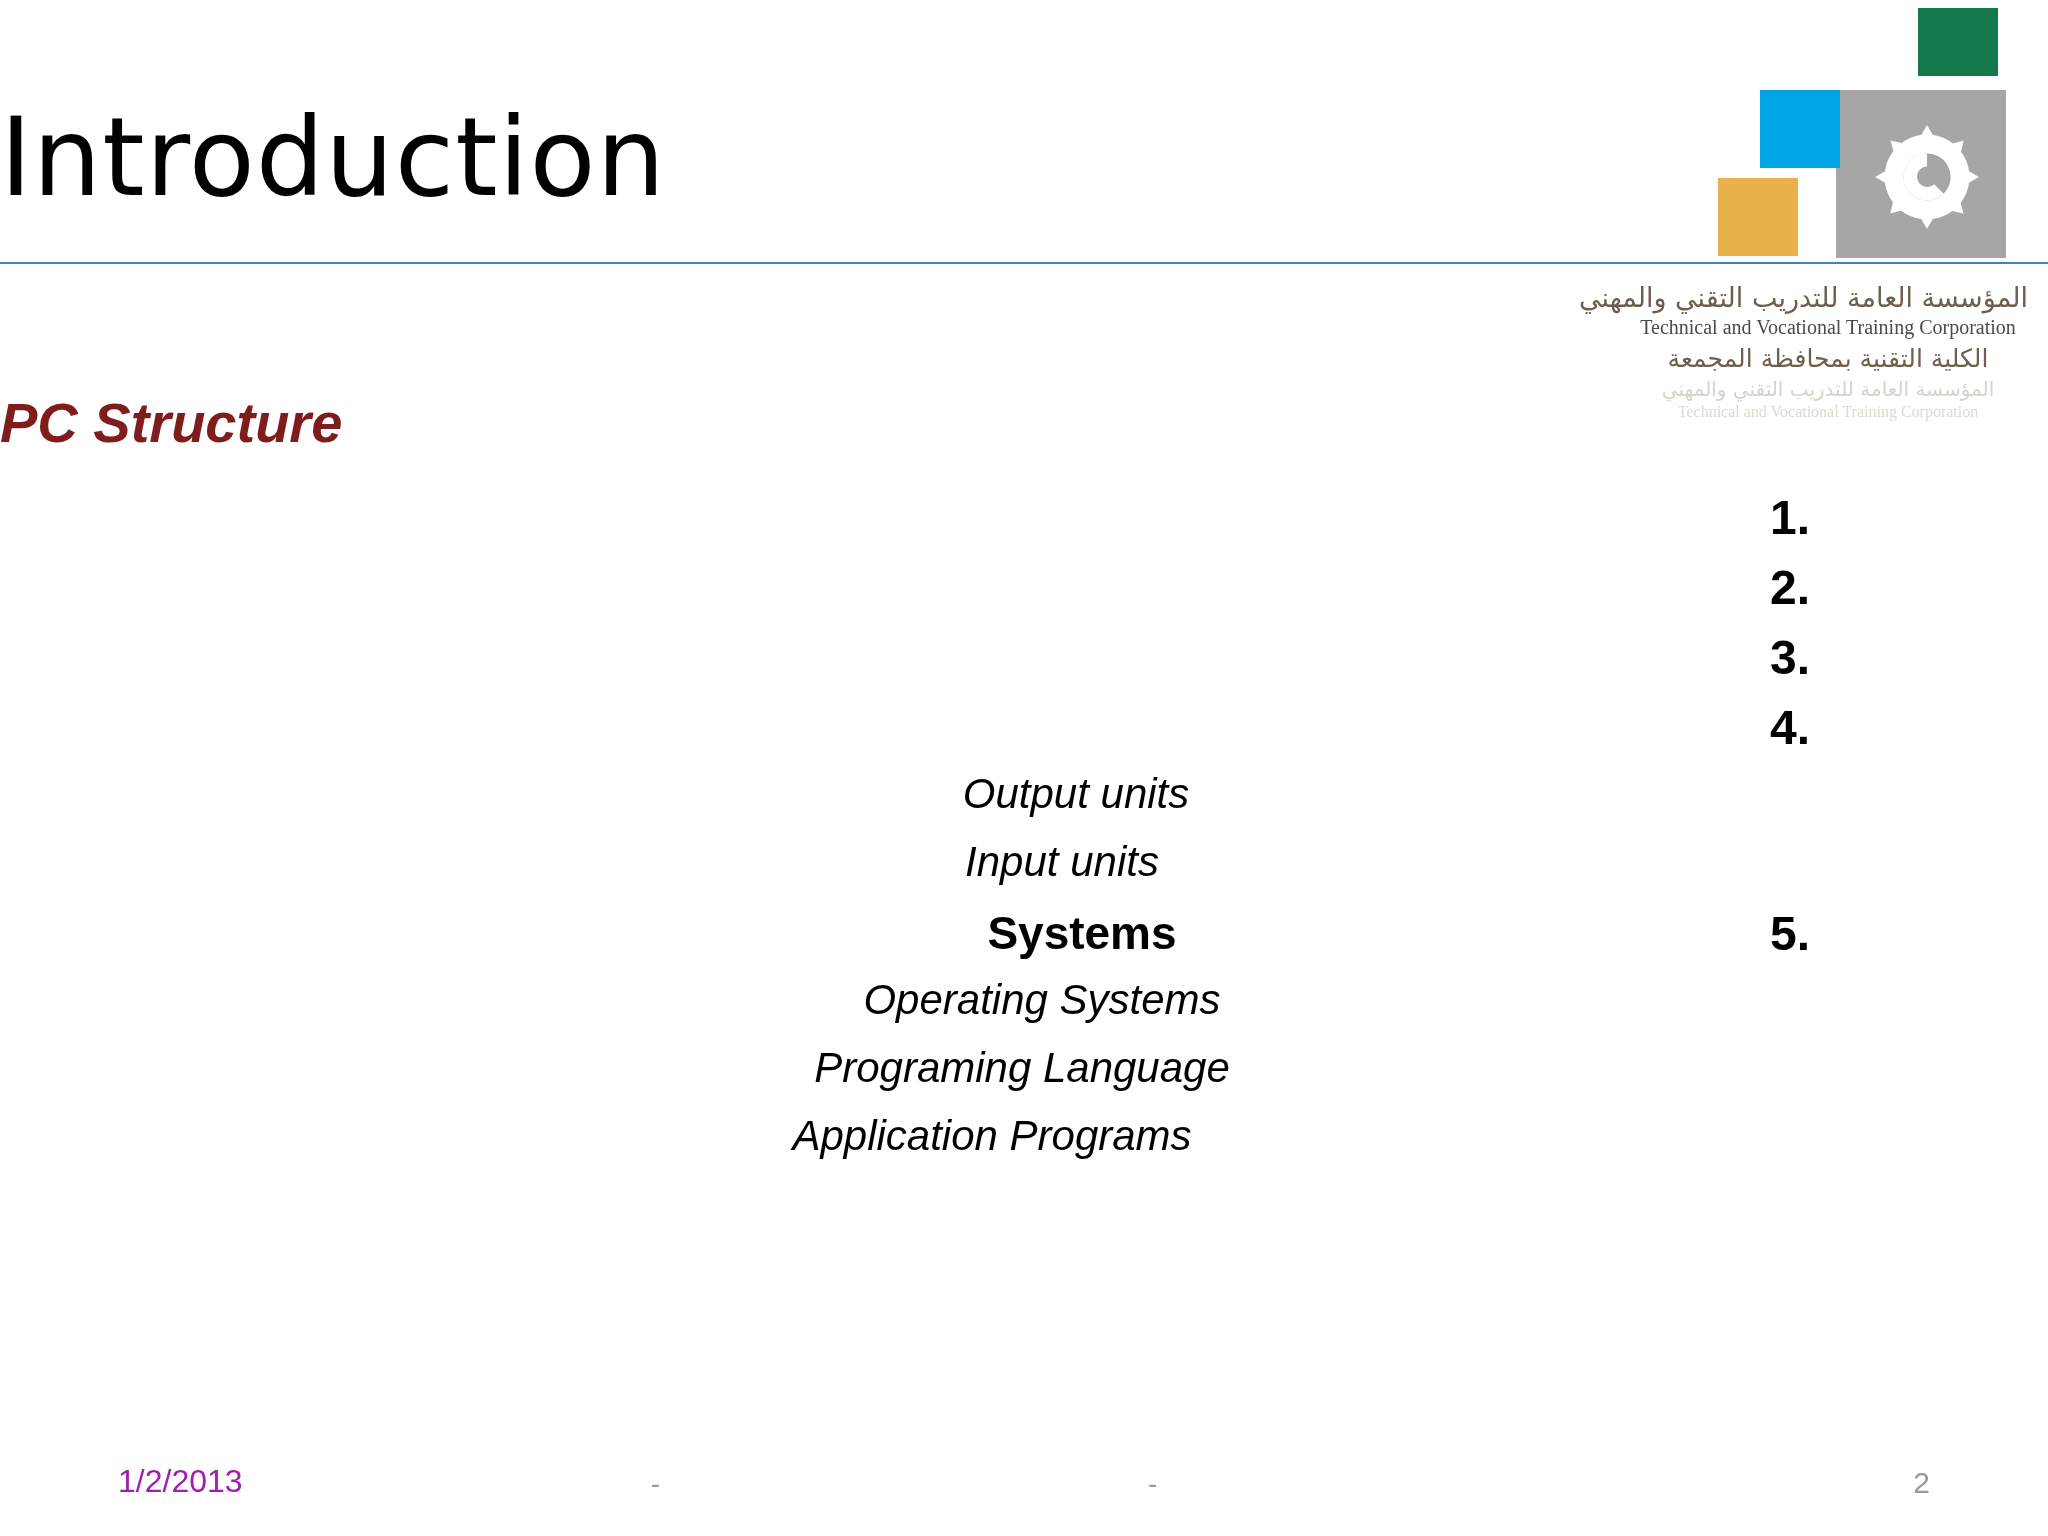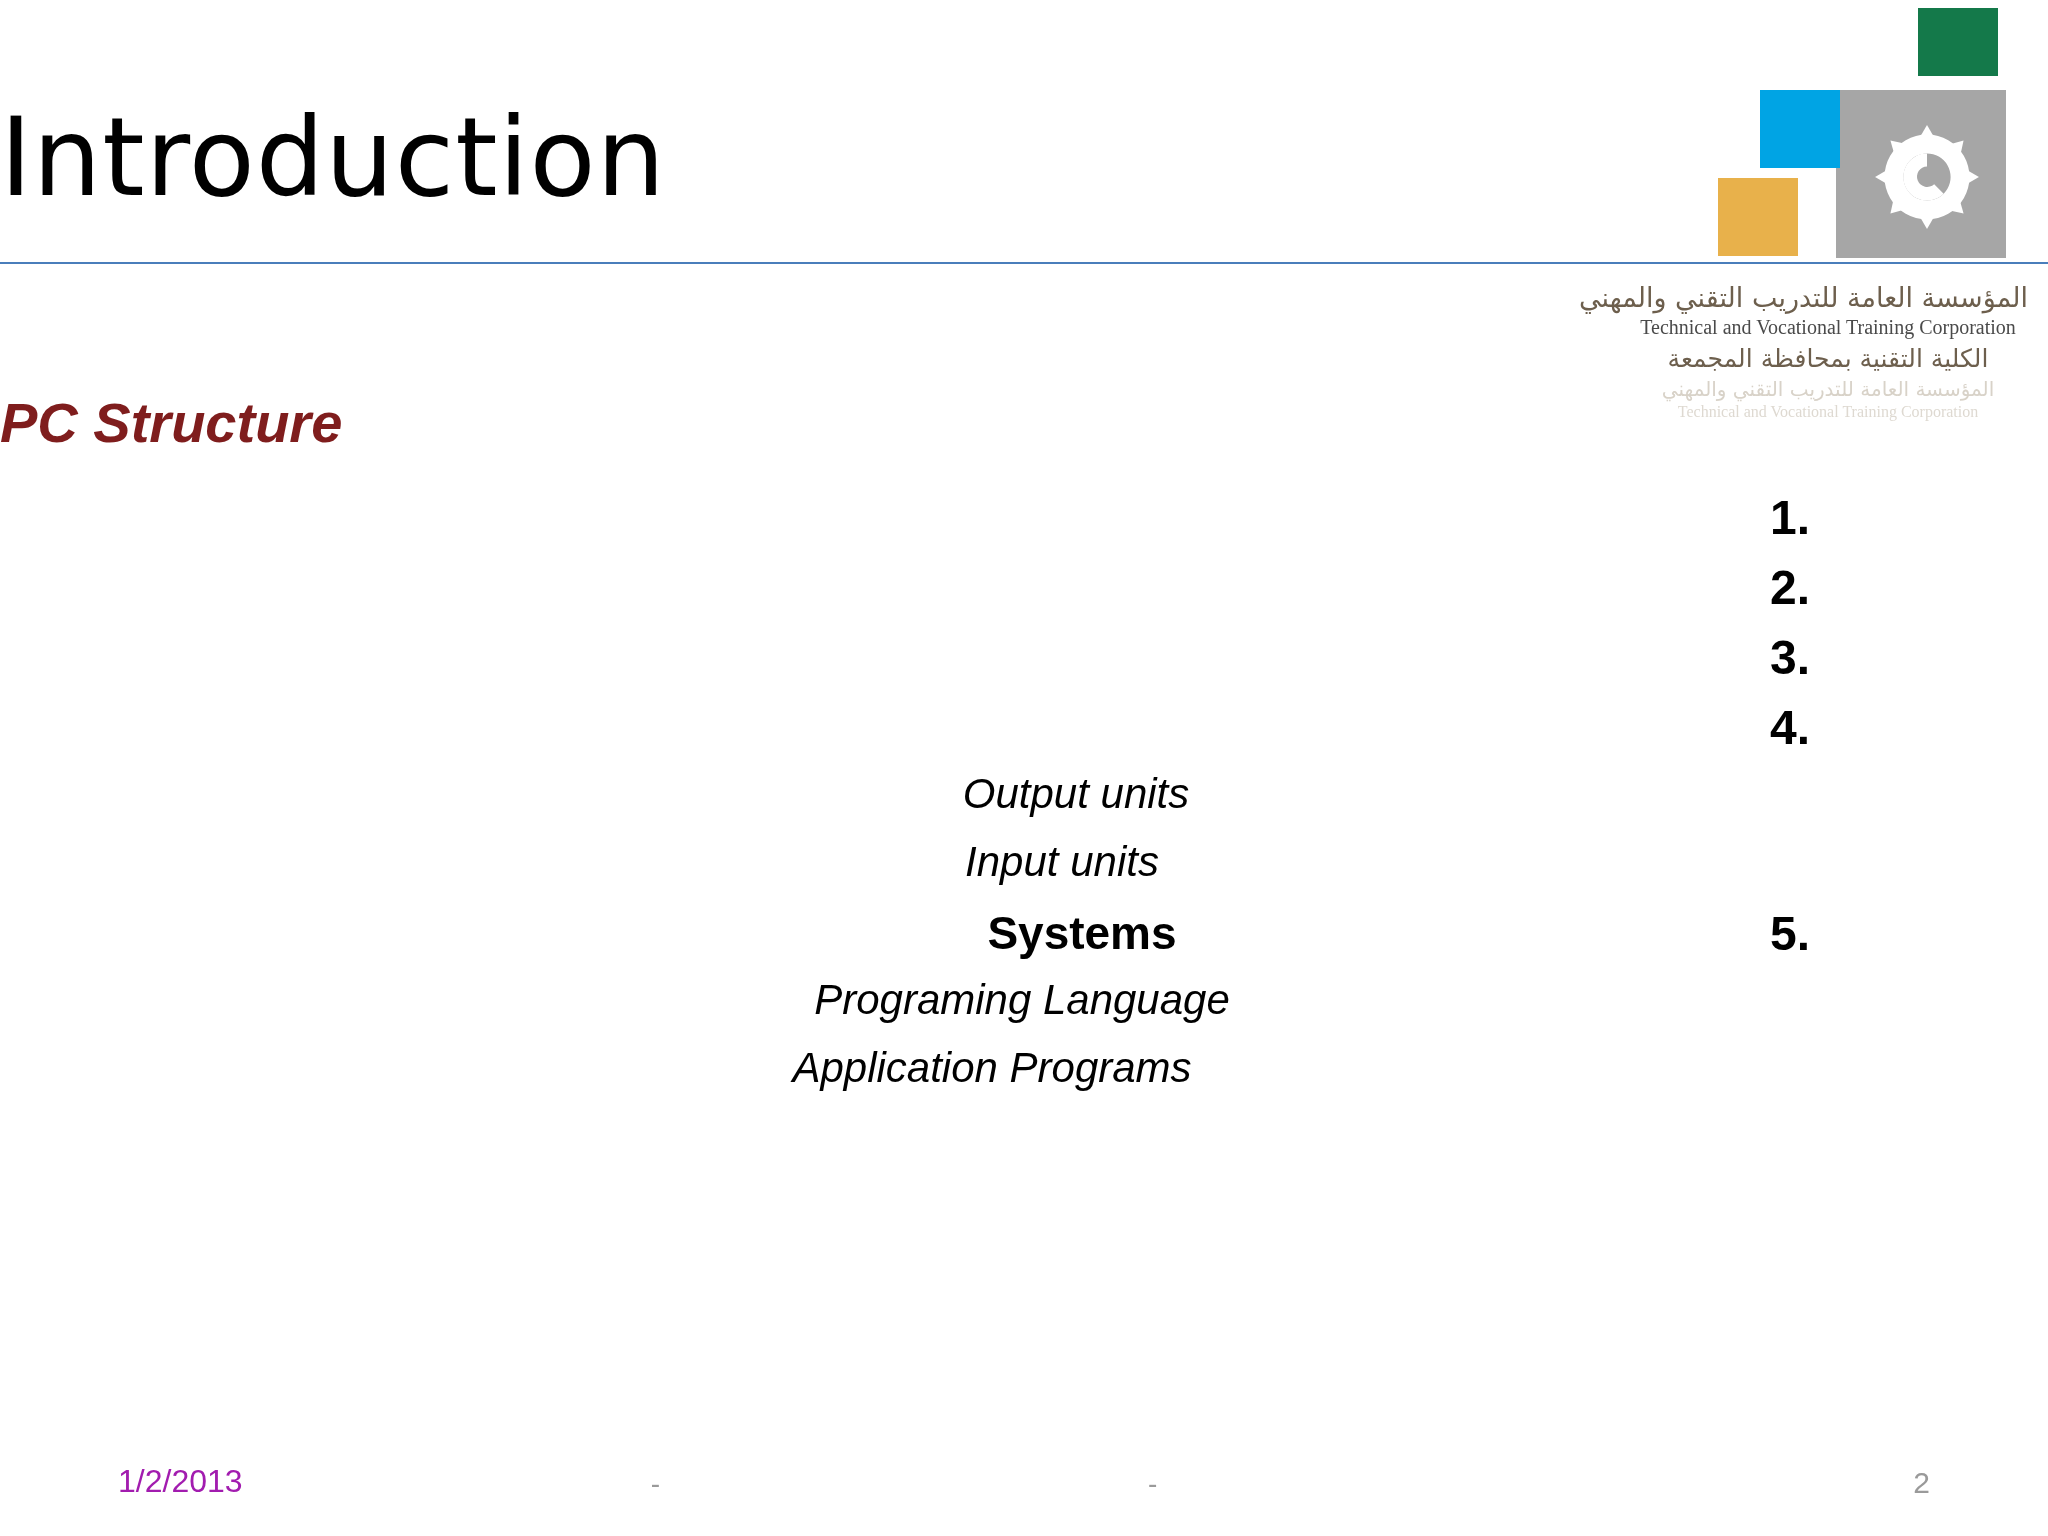--- a/index.html
+++ b/index.html
@@ -300,20 +300,24 @@
     <div class="row level2 ind-b">
       <div class="txt">Input units</div>
       <div class="num"></div>
     </div>
 
     <div class="row level1 ind-d">
       <div class="txt">Systems</div>
       <div class="num">.5</div>
     </div>
 
+    <div class="row level2 ind-d">
+      <div class="txt">Operating Systems</div>
+      <div class="num"></div>
+    </div>
 
     <div class="row level2 ind-e">
       <div class="txt">Programing Language</div>
       <div class="num"></div>
     </div>
 
     <div class="row level2 ind-f">
       <div class="txt">Application Programs</div>
       <div class="num"></div>
     </div>

